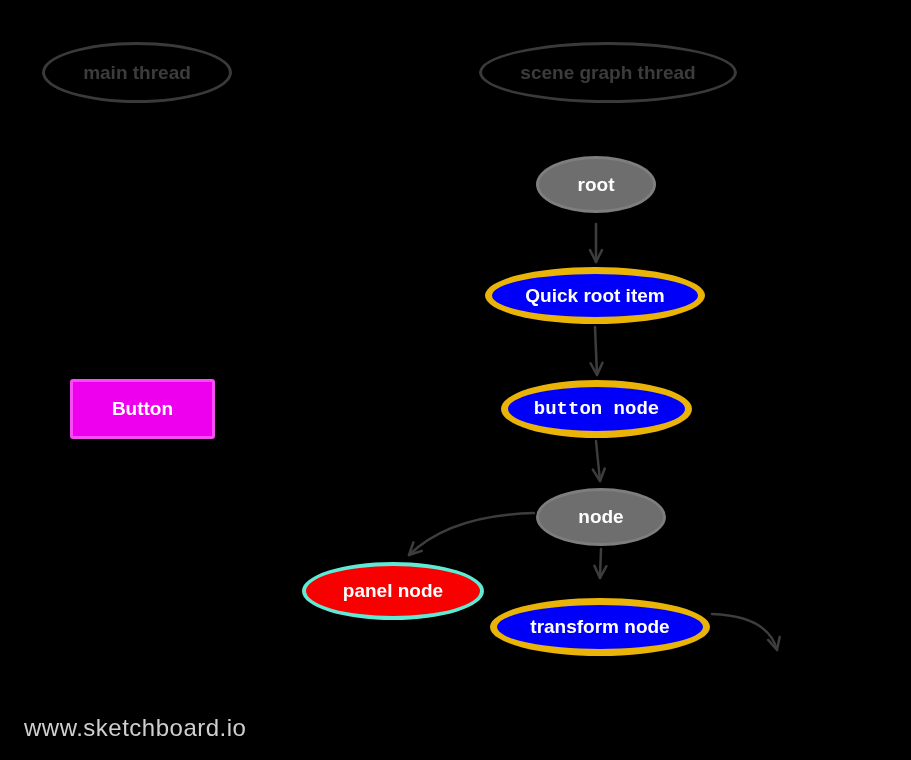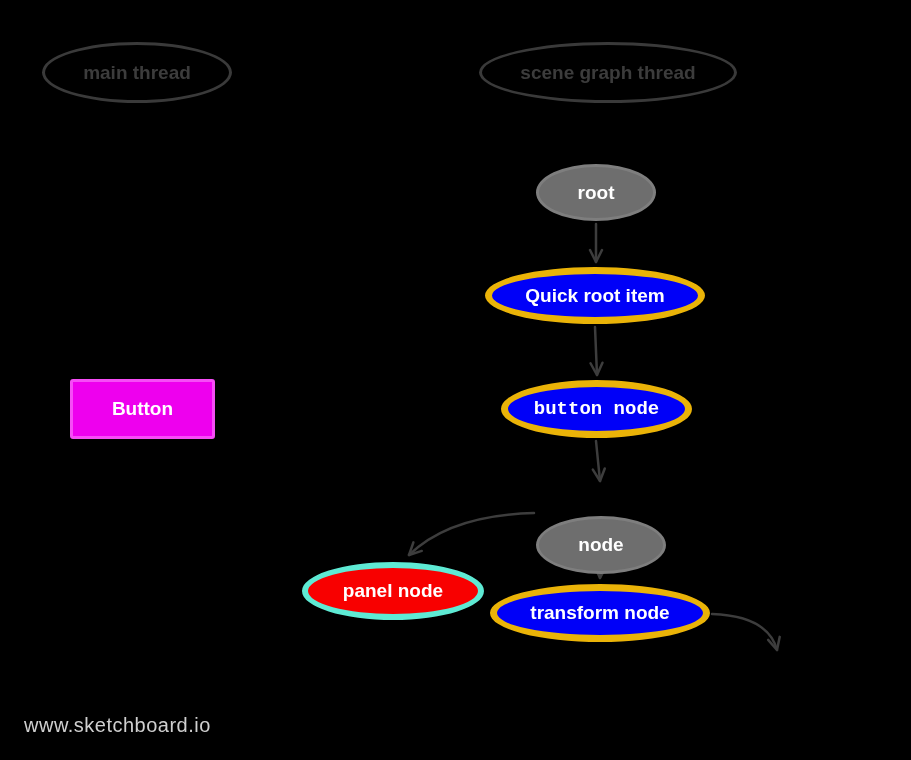--- a/index.html
+++ b/index.html
@@ -39,40 +39,40 @@
     border: 3px solid #3a3a3a;
     border-radius: 50%;
     background: transparent;
     color: #3c3c3c;
     font-weight: bold;
     font-size: 19px;
     white-space: nowrap;
   }
   .gray    { background: #6e6e6e; border: 3px solid #7e7e7e; }
   .blue    { background: #0000f8; border: 7px solid #eab308; }
-  .red     { background: #f80000; border: 6px solid #5eead4; }
+  .red     { background: #f80000; border: 4px solid #5eead4; }
   .magenta { background: #ee00ee; border: 3px solid #f64df6; }
 
   #lane-main        { left: 42px;  top: 42px;  width: 190px; height: 61px; }
   #lane-scene       { left: 479px; top: 42px;  width: 258px; height: 61px; }
   #n-button         { left: 70px;  top: 379px; width: 145px; height: 60px; }
-  #n-root           { left: 536px; top: 164px; width: 120px; height: 57px; }
+  #n-root           { left: 536px; top: 156px; width: 120px; height: 57px; }
   #n-quick-root     { left: 485px; top: 267px; width: 220px; height: 57px; }
   #n-button-node    { left: 501px; top: 380px; width: 191px; height: 58px; font-family: Liberation Mono, monospace; }
-  #n-node           { left: 536px; top: 516px; width: 130px; height: 58px; }
+  #n-node           { left: 536px; top: 488px; width: 130px; height: 58px; }
   #n-panel-node     { left: 302px; top: 562px; width: 182px; height: 58px; }
-  #n-transform-node { left: 490px; top: 584px; width: 220px; height: 58px; }
+  #n-transform-node { left: 490px; top: 598px; width: 220px; height: 58px; }
   #n-text-node      { left: 693px; top: 659px; width: 170px; height: 58px; }
 
   #watermark {
     position: absolute;
     left: 24px;
     top: 714px;
     color: #cfcfcf;
-    font-size: 20px;
+    font-size: 24px;
     font-weight: normal;
     letter-spacing: 0.5px;
   }
 </style>
 </head>
 <body>
 
 <div id="canvas">
 
   <svg id="edges" viewBox="0 0 911 760" xmlns="http://www.w3.org/2000/svg">

